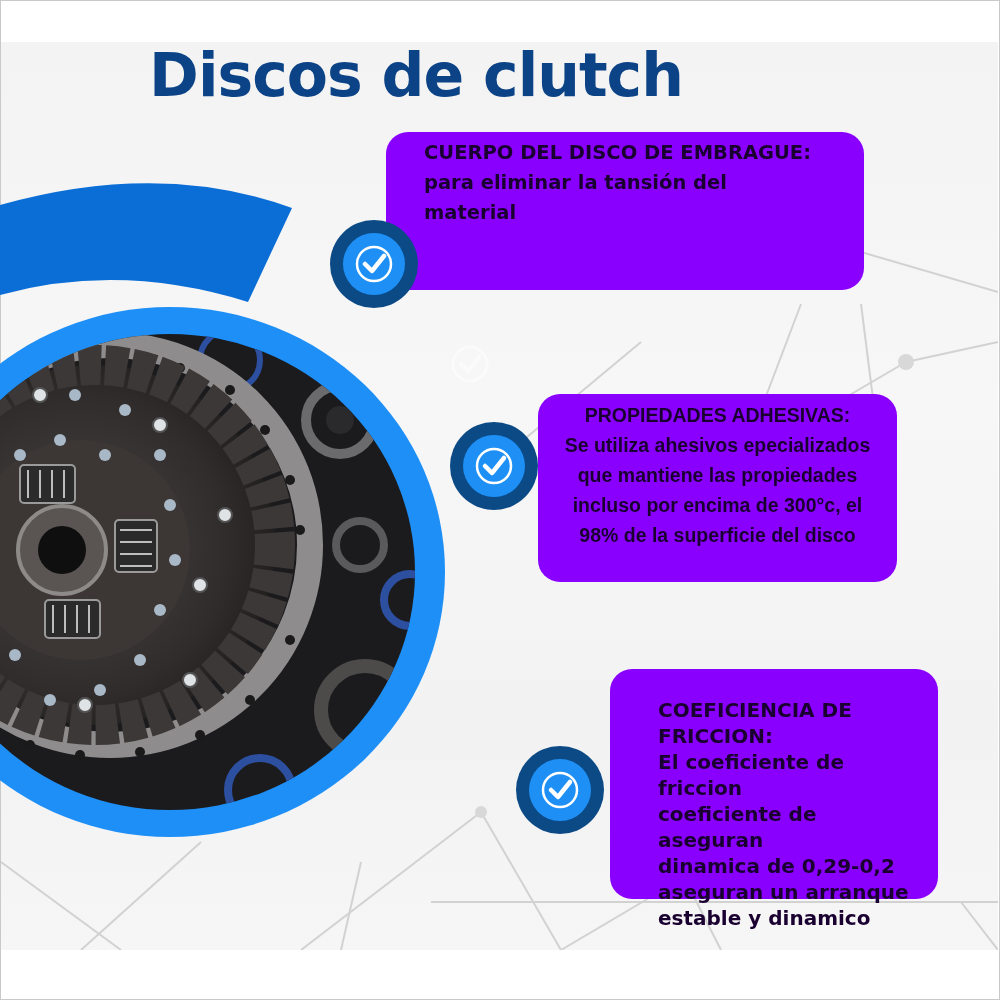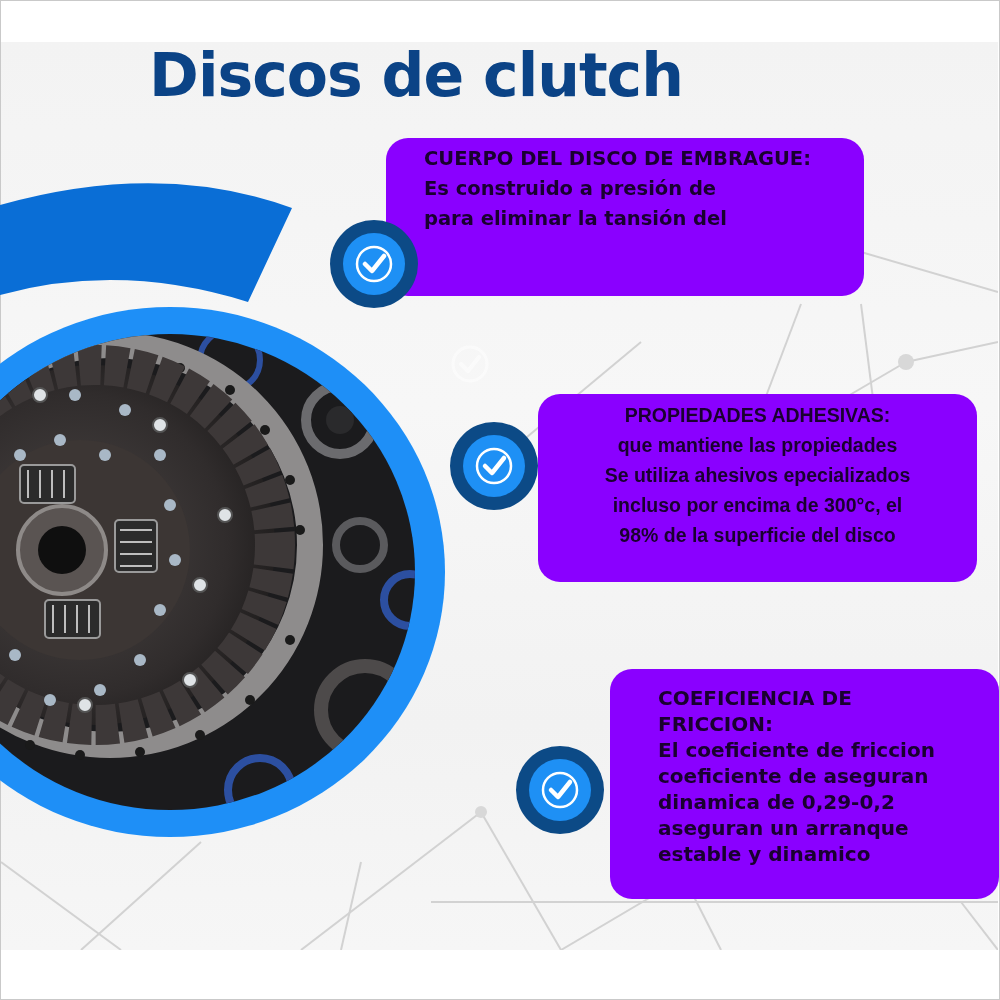--- a/index.html
+++ b/index.html
@@ -25,23 +25,23 @@
     font-size: 60px; letter-spacing: -1px; color: #0b4386;
     line-height: 70px;
   }
   .arc-top { position: absolute; left: 0; top: 0; }
   .photo-wrap { position: absolute; left: 0; top: 0; }
   .card {
     position: absolute; background: #8a00ff; border-radius: 22px;
     color: #1a0030; font-weight: bold; box-sizing: border-box;
   }
   .card .heading, .card .body { display: block; }
-  .card1 { left: 386px; top: 138px; width: 478px; height: 158px; padding: 6px 18px 0 38px; font-size: 19.5px; line-height: 30px; }
-  .card2 { left: 538px; top: 394px; width: 439px; height: 188px; padding: 6px 10px 0 10px; font-size: 19.5px; line-height: 30px; text-align: center; font-family: "Liberation Sans", sans-serif; }
-  .card3 { left: 610px; top: 669px; width: 389px; height: 230px; padding: 16px 14px 0 48px; font-size: 20px; line-height: 26px; }
+  .card1 { left: 386px; top: 132px; width: 478px; height: 158px; padding: 6px 18px 0 38px; font-size: 19.5px; line-height: 30px; }
+  .card2 { left: 538px; top: 394px; width: 359px; height: 188px; padding: 6px 10px 0 10px; font-size: 19.5px; line-height: 30px; text-align: center; font-family: "Liberation Sans", sans-serif; }
+  .card3 { left: 610px; top: 669px; width: 328px; height: 230px; padding: 28px 14px 0 48px; font-size: 20px; line-height: 26px; }
   .badge {
     position: absolute; width: 88px; height: 88px; border-radius: 50%;
     background: #0c4a86; display: flex; align-items: center; justify-content: center;
   }
   .badge .inner {
     width: 62px; height: 62px; border-radius: 50%; background: #1e90f5;
     display: flex; align-items: center; justify-content: center;
   }
   .ghost-check { position: absolute; left: 448px; top: 342px; opacity: 0.55; }
 </style>
@@ -176,36 +176,36 @@
   </g>
 </svg>
 
 <svg class="ghost-check" width="44" height="44" viewBox="0 0 44 44">
   <circle cx="22" cy="22" r="17" fill="none" stroke="#ffffff" stroke-width="3"></circle>
   <path d="M13 22 L20 29 L31 15" fill="none" stroke="#ffffff" stroke-width="4" stroke-linecap="round" stroke-linejoin="round"></path>
 </svg>
 
 <div class="card card1">
   <span class="heading">CUERPO DEL DISCO DE EMBRAGUE:</span>
-  <span class="body">Es construido a presión de</span>
   <span class="body">para eliminar la tansión del</span>
+  <span class="body">material</span>
 </div>
 <div class="badge" style="left:330px; top:220px;">
   <div class="inner">
     <svg width="44" height="44" viewBox="0 0 44 44">
       <circle cx="22" cy="22" r="17" fill="none" stroke="#ffffff" stroke-width="2.5"></circle>
       <path d="M13 22 L20 29 L32 14" fill="none" stroke="#ffffff" stroke-width="4.5" stroke-linecap="round" stroke-linejoin="round"></path>
     </svg>
   </div>
 </div>
 
 <div class="card card2">
   <span class="heading">PROPIEDADES ADHESIVAS:</span>
+  <span class="body">Se utiliza ahesivos epecializados</span>
   <span class="body">que mantiene las propiedades</span>
-  <span class="body">Se utiliza ahesivos epecializados</span>
   <span class="body">incluso por encima de 300°c, el</span>
   <span class="body">98% de la superficie del disco</span>
 </div>
 <div class="badge" style="left:450px; top:422px;">
   <div class="inner">
     <svg width="44" height="44" viewBox="0 0 44 44">
       <circle cx="22" cy="22" r="17" fill="none" stroke="#ffffff" stroke-width="2.5"></circle>
       <path d="M13 22 L20 29 L32 14" fill="none" stroke="#ffffff" stroke-width="4.5" stroke-linecap="round" stroke-linejoin="round"></path>
     </svg>
   </div>

